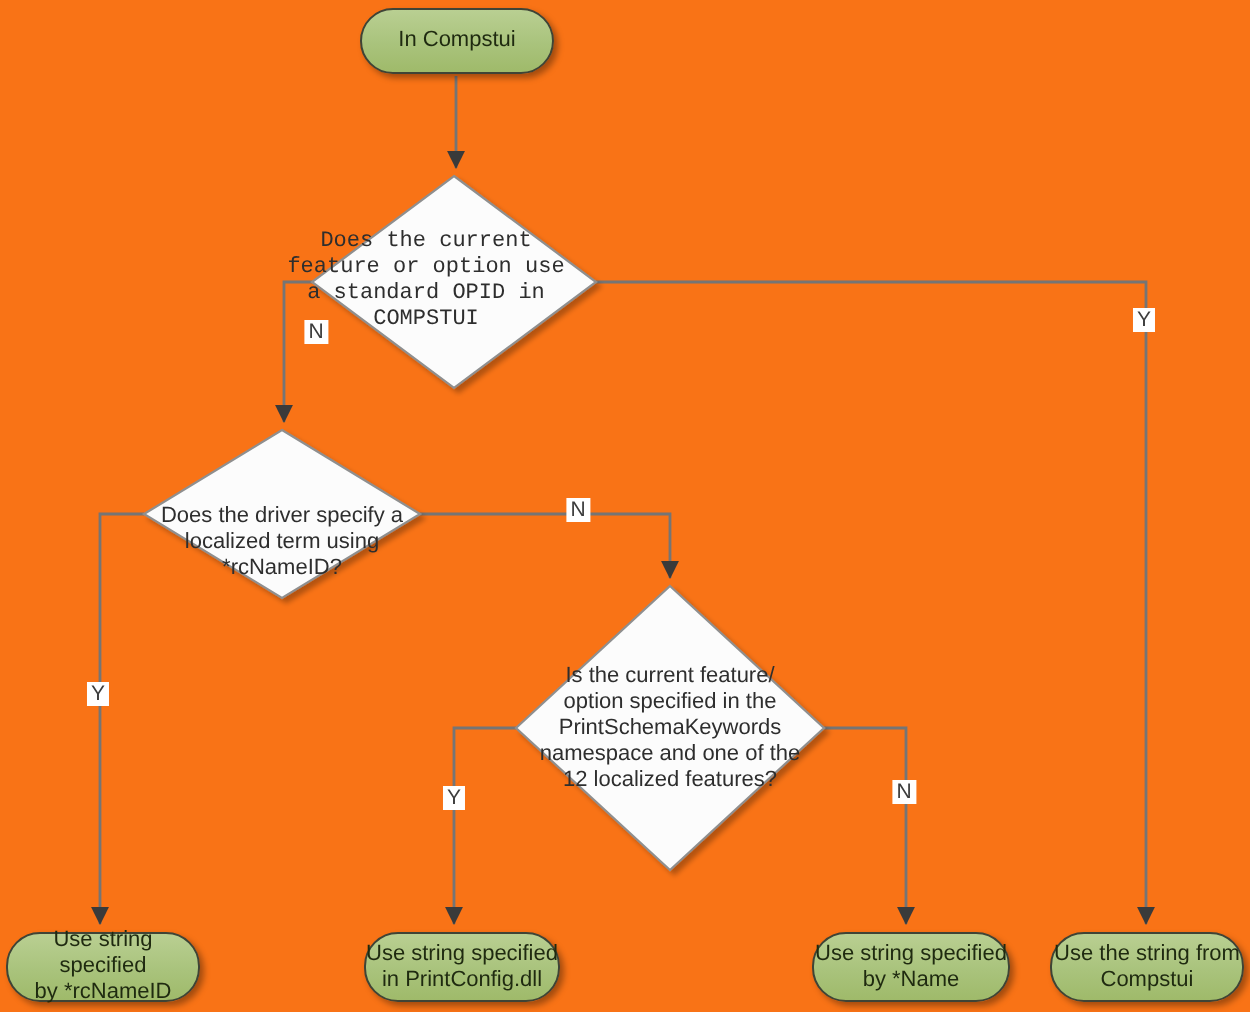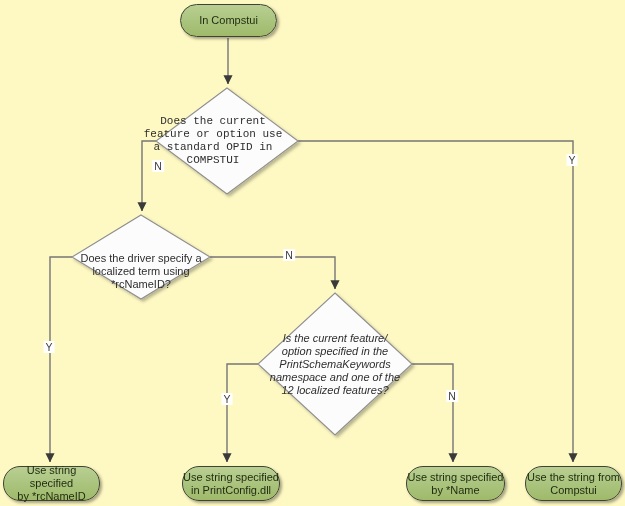--- a/index.html
+++ b/index.html
@@ -1,17 +1,17 @@
 <!DOCTYPE html>
 <html><head>
 <meta charset="utf-8">
 <style>
   html,body{margin:0;padding:0;background:#ffffff;}
   .stage{
-    position:relative;width:625px;height:506px;background:#fef9c3;overflow:hidden;
+    position:relative;width:625px;height:506px;background:#f97316;overflow:hidden;
     font-family:"Liberation Sans","DejaVu Sans",sans-serif;color:#2e2e2e;
   }
   .wires{position:absolute;left:0;top:0;}
   .wire{fill:none;stroke:#757575;stroke-width:1.4;}
   .diamond{fill:#fcfcfc;stroke:#8f8f8f;stroke-width:1.1;filter:url(#softshadow);}
   .pill{
     position:absolute;display:flex;align-items:center;justify-content:center;
     text-align:center;white-space:pre-line;font-size:11px;line-height:13px;color:#1f2a10;
     background:linear-gradient(180deg,#b9cf92 0%,#a9c37c 55%,#9fba6a 100%);
     border:1.6px solid #3f4436;border-radius:17px;
@@ -57,21 +57,21 @@
 
   <div class="pill" style="left:180px;top:4px;width:97px;height:33px;">In Compstui</div>
 
   <div class="dtext" style="left:138px;top:115px;width:150px;font-family:Liberation Mono, monospace;">Does the current
 feature or option use
 a standard OPID in
 COMPSTUI</div>
   <div class="dtext" style="left:61px;top:252px;width:160px;">Does the driver specify a
 localized term using
 *rcNameID?</div>
-  <div class="dtext" style="left:258px;top:332px;width:154px;font-style:italic;">Is the current feature/
+  <div class="dtext" style="left:258px;top:332px;width:154px;">Is the current feature/
 option specified in the
 PrintSchemaKeywords
 namespace and one of the
 12 localized features?</div>
 
   <div class="pill" style="left:3px;top:466px;width:97px;height:35px;">Use string specified
 by *rcNameID</div>
   <div class="pill" style="left:182px;top:466px;width:98px;height:35px;">Use string specified
 in PrintConfig.dll</div>
   <div class="pill" style="left:406px;top:466px;width:99px;height:35px;">Use string specified

